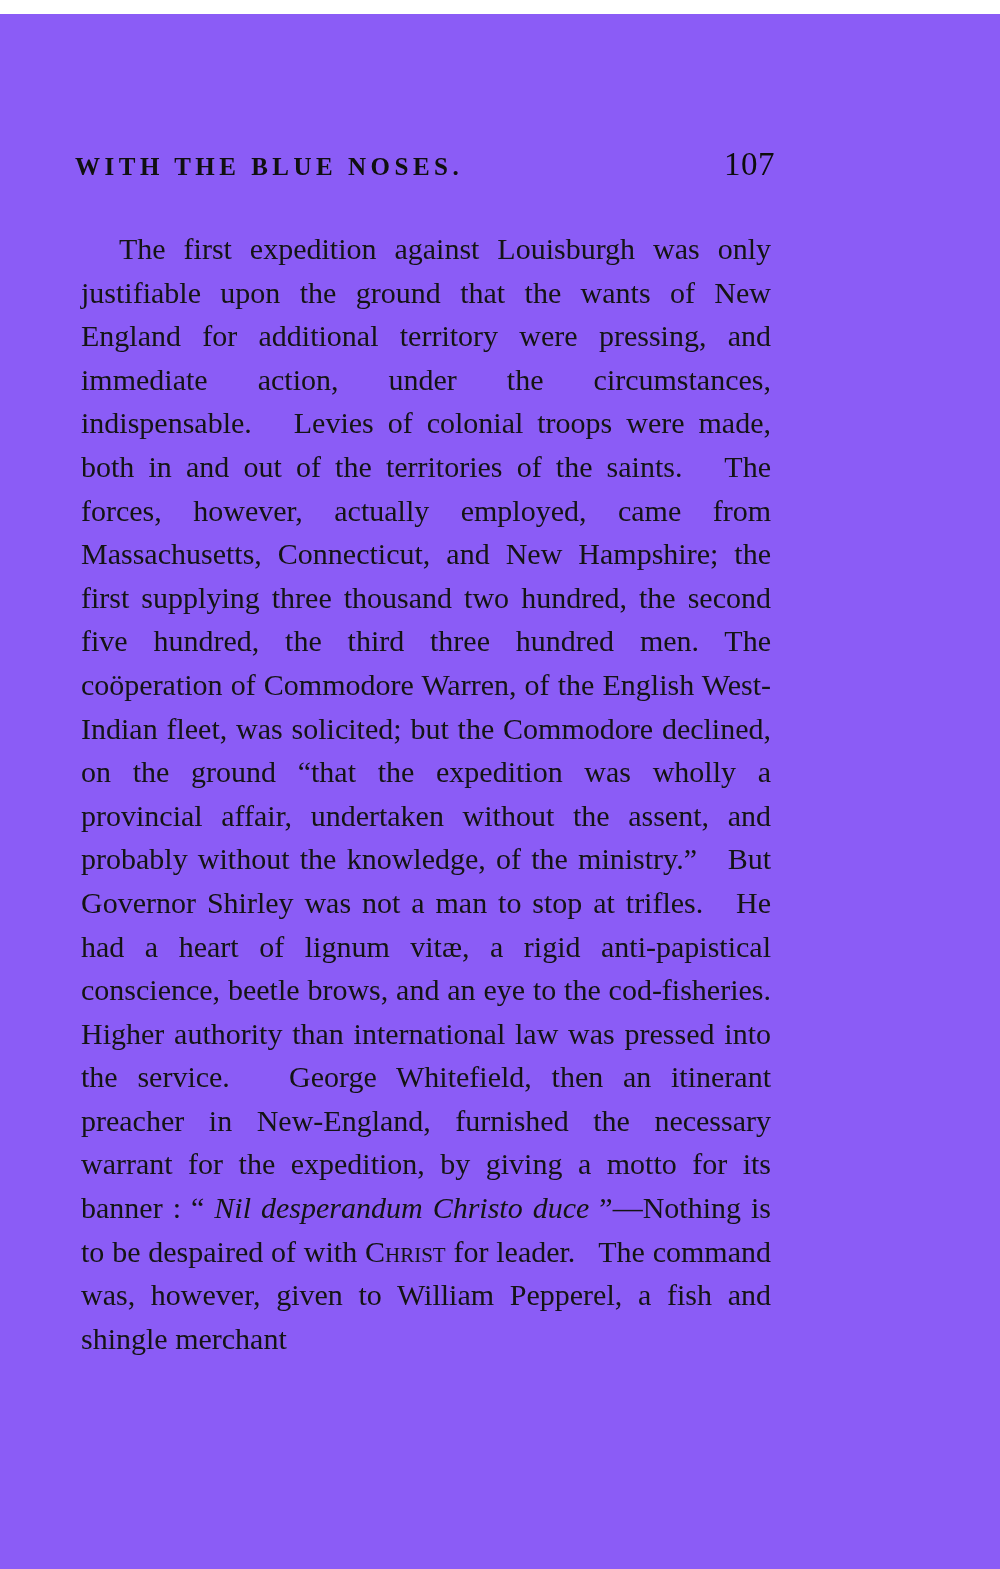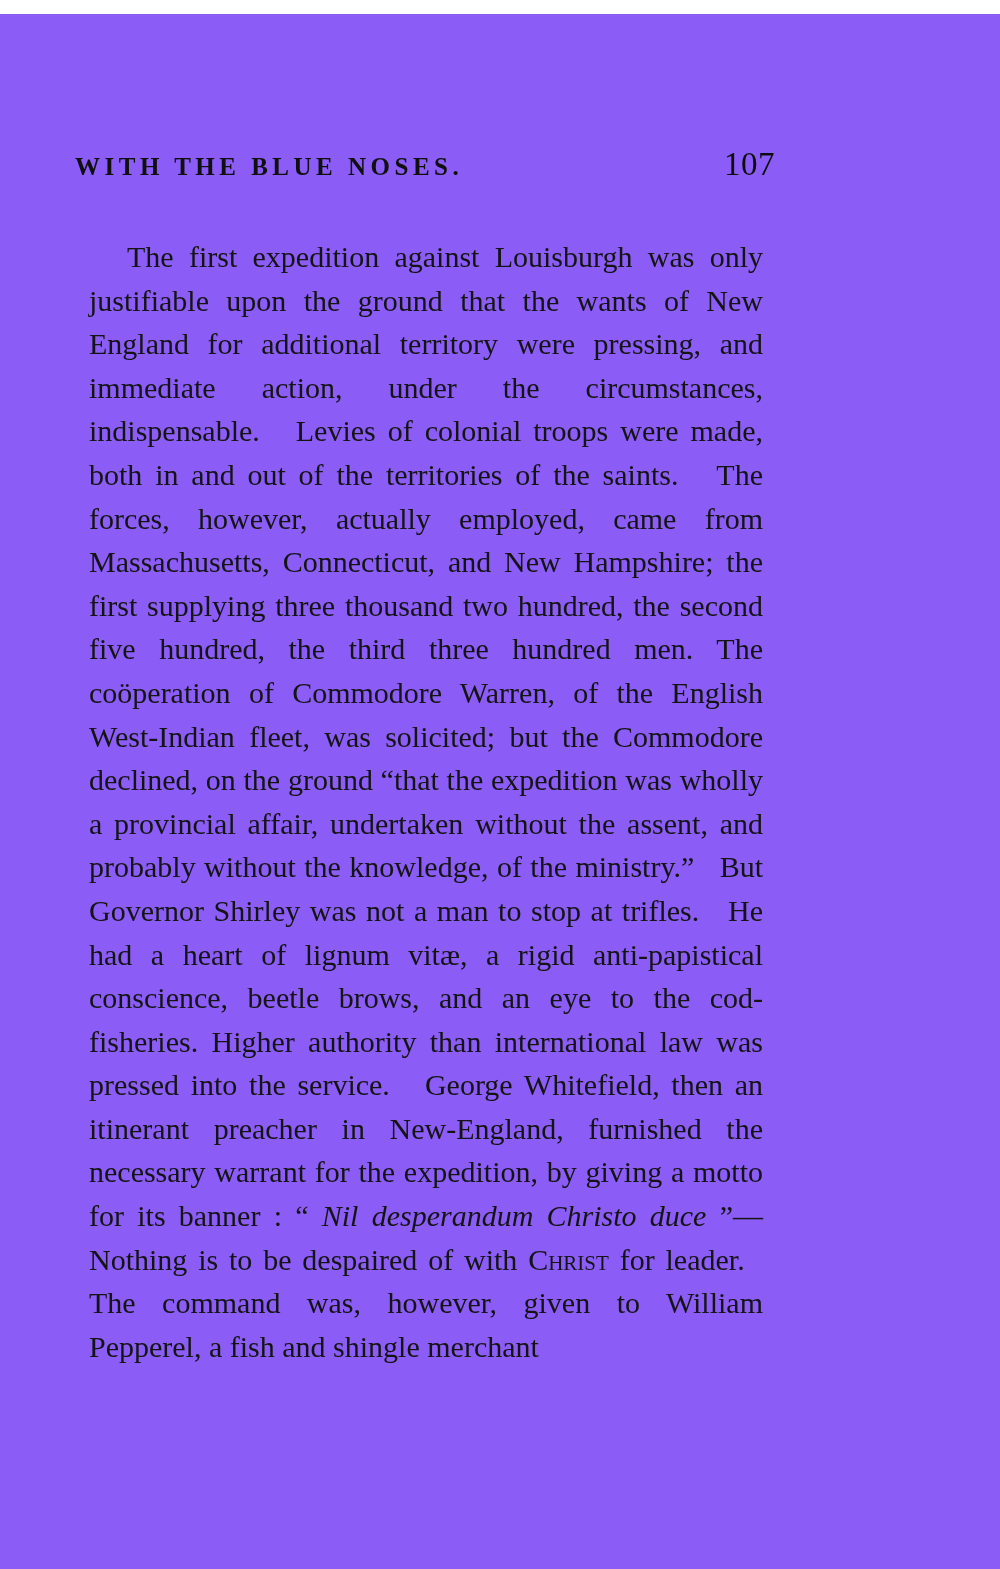--- a/index.html
+++ b/index.html
@@ -50,21 +50,21 @@
     left: 73px;
     top: 205px;
     width: 706px;
     font-size: 30px;
     line-height: 43.6px;
     text-align: justify;
     text-justify: inter-word;
     color: #141414;
   }
   .body-text p {
-    margin: 16px;
+    margin: 8px;
     text-indent: 38px;
   }
   .ital {
     font-style: italic;
   }
   .smallcaps {
     font-variant: small-caps;
   }
   
   .body-text, .head-title, .page-number {

